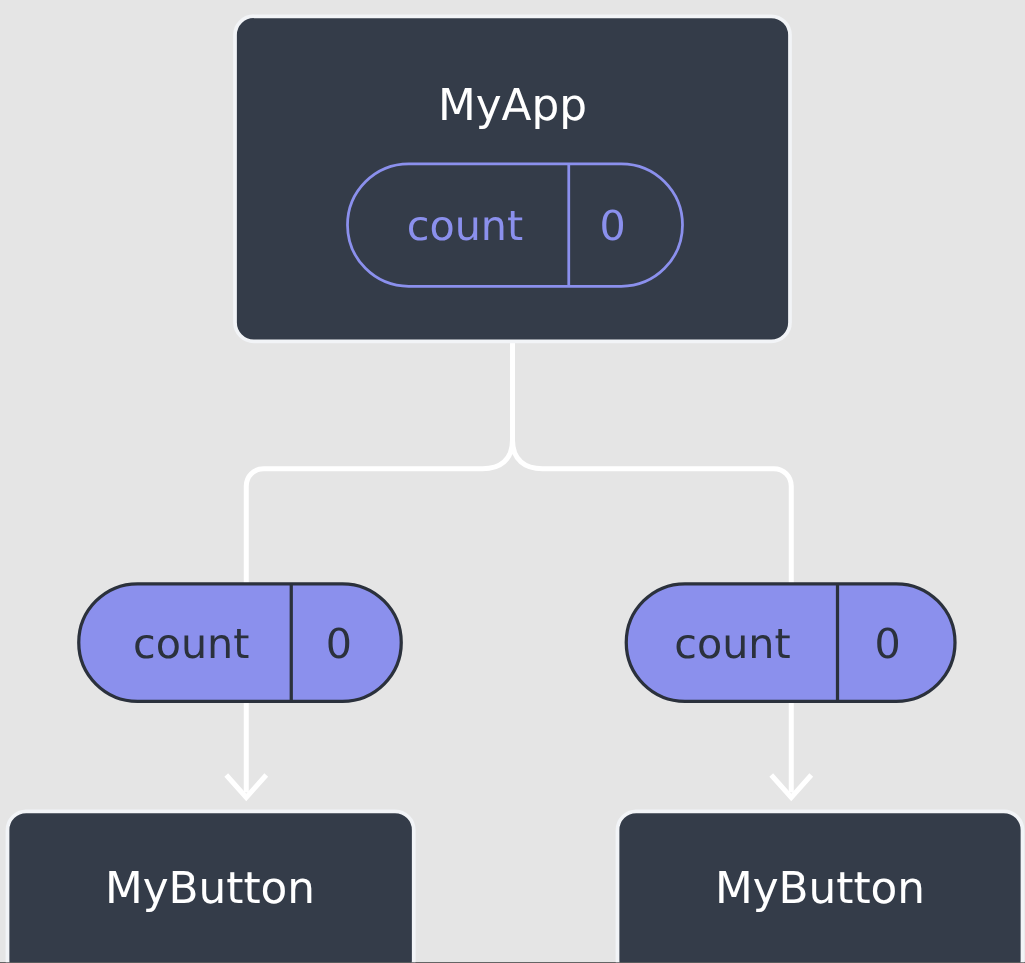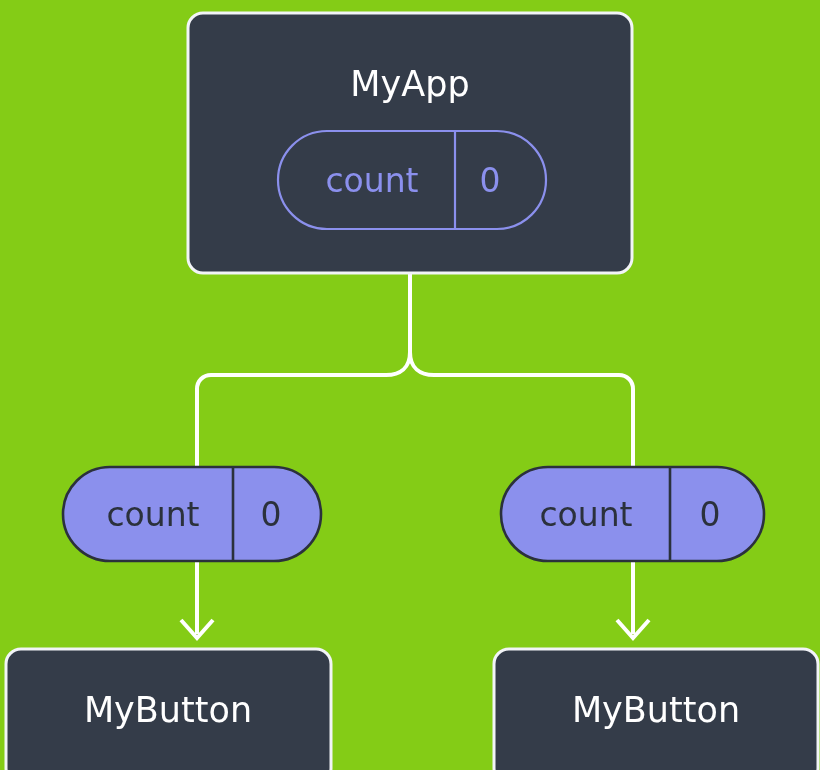--- a/index.html
+++ b/index.html
@@ -11,21 +11,21 @@
   body {
     width: 820px;
     height: 770px;
     overflow: hidden;
     font-family: "DejaVu Sans", "Liberation Sans", sans-serif;
   }
   #diagram-root {
     position: relative;
     width: 820px;
     height: 770px;
-    background: #84cc16;
+    background: #e5e5e5;
   }
   svg#tree-svg {
     display: block;
     width: 820px;
     height: 770px;
   }
   .node-box-shape {
     fill: #343c49;
     stroke: #f2f4f7;
     stroke-width: 3;

